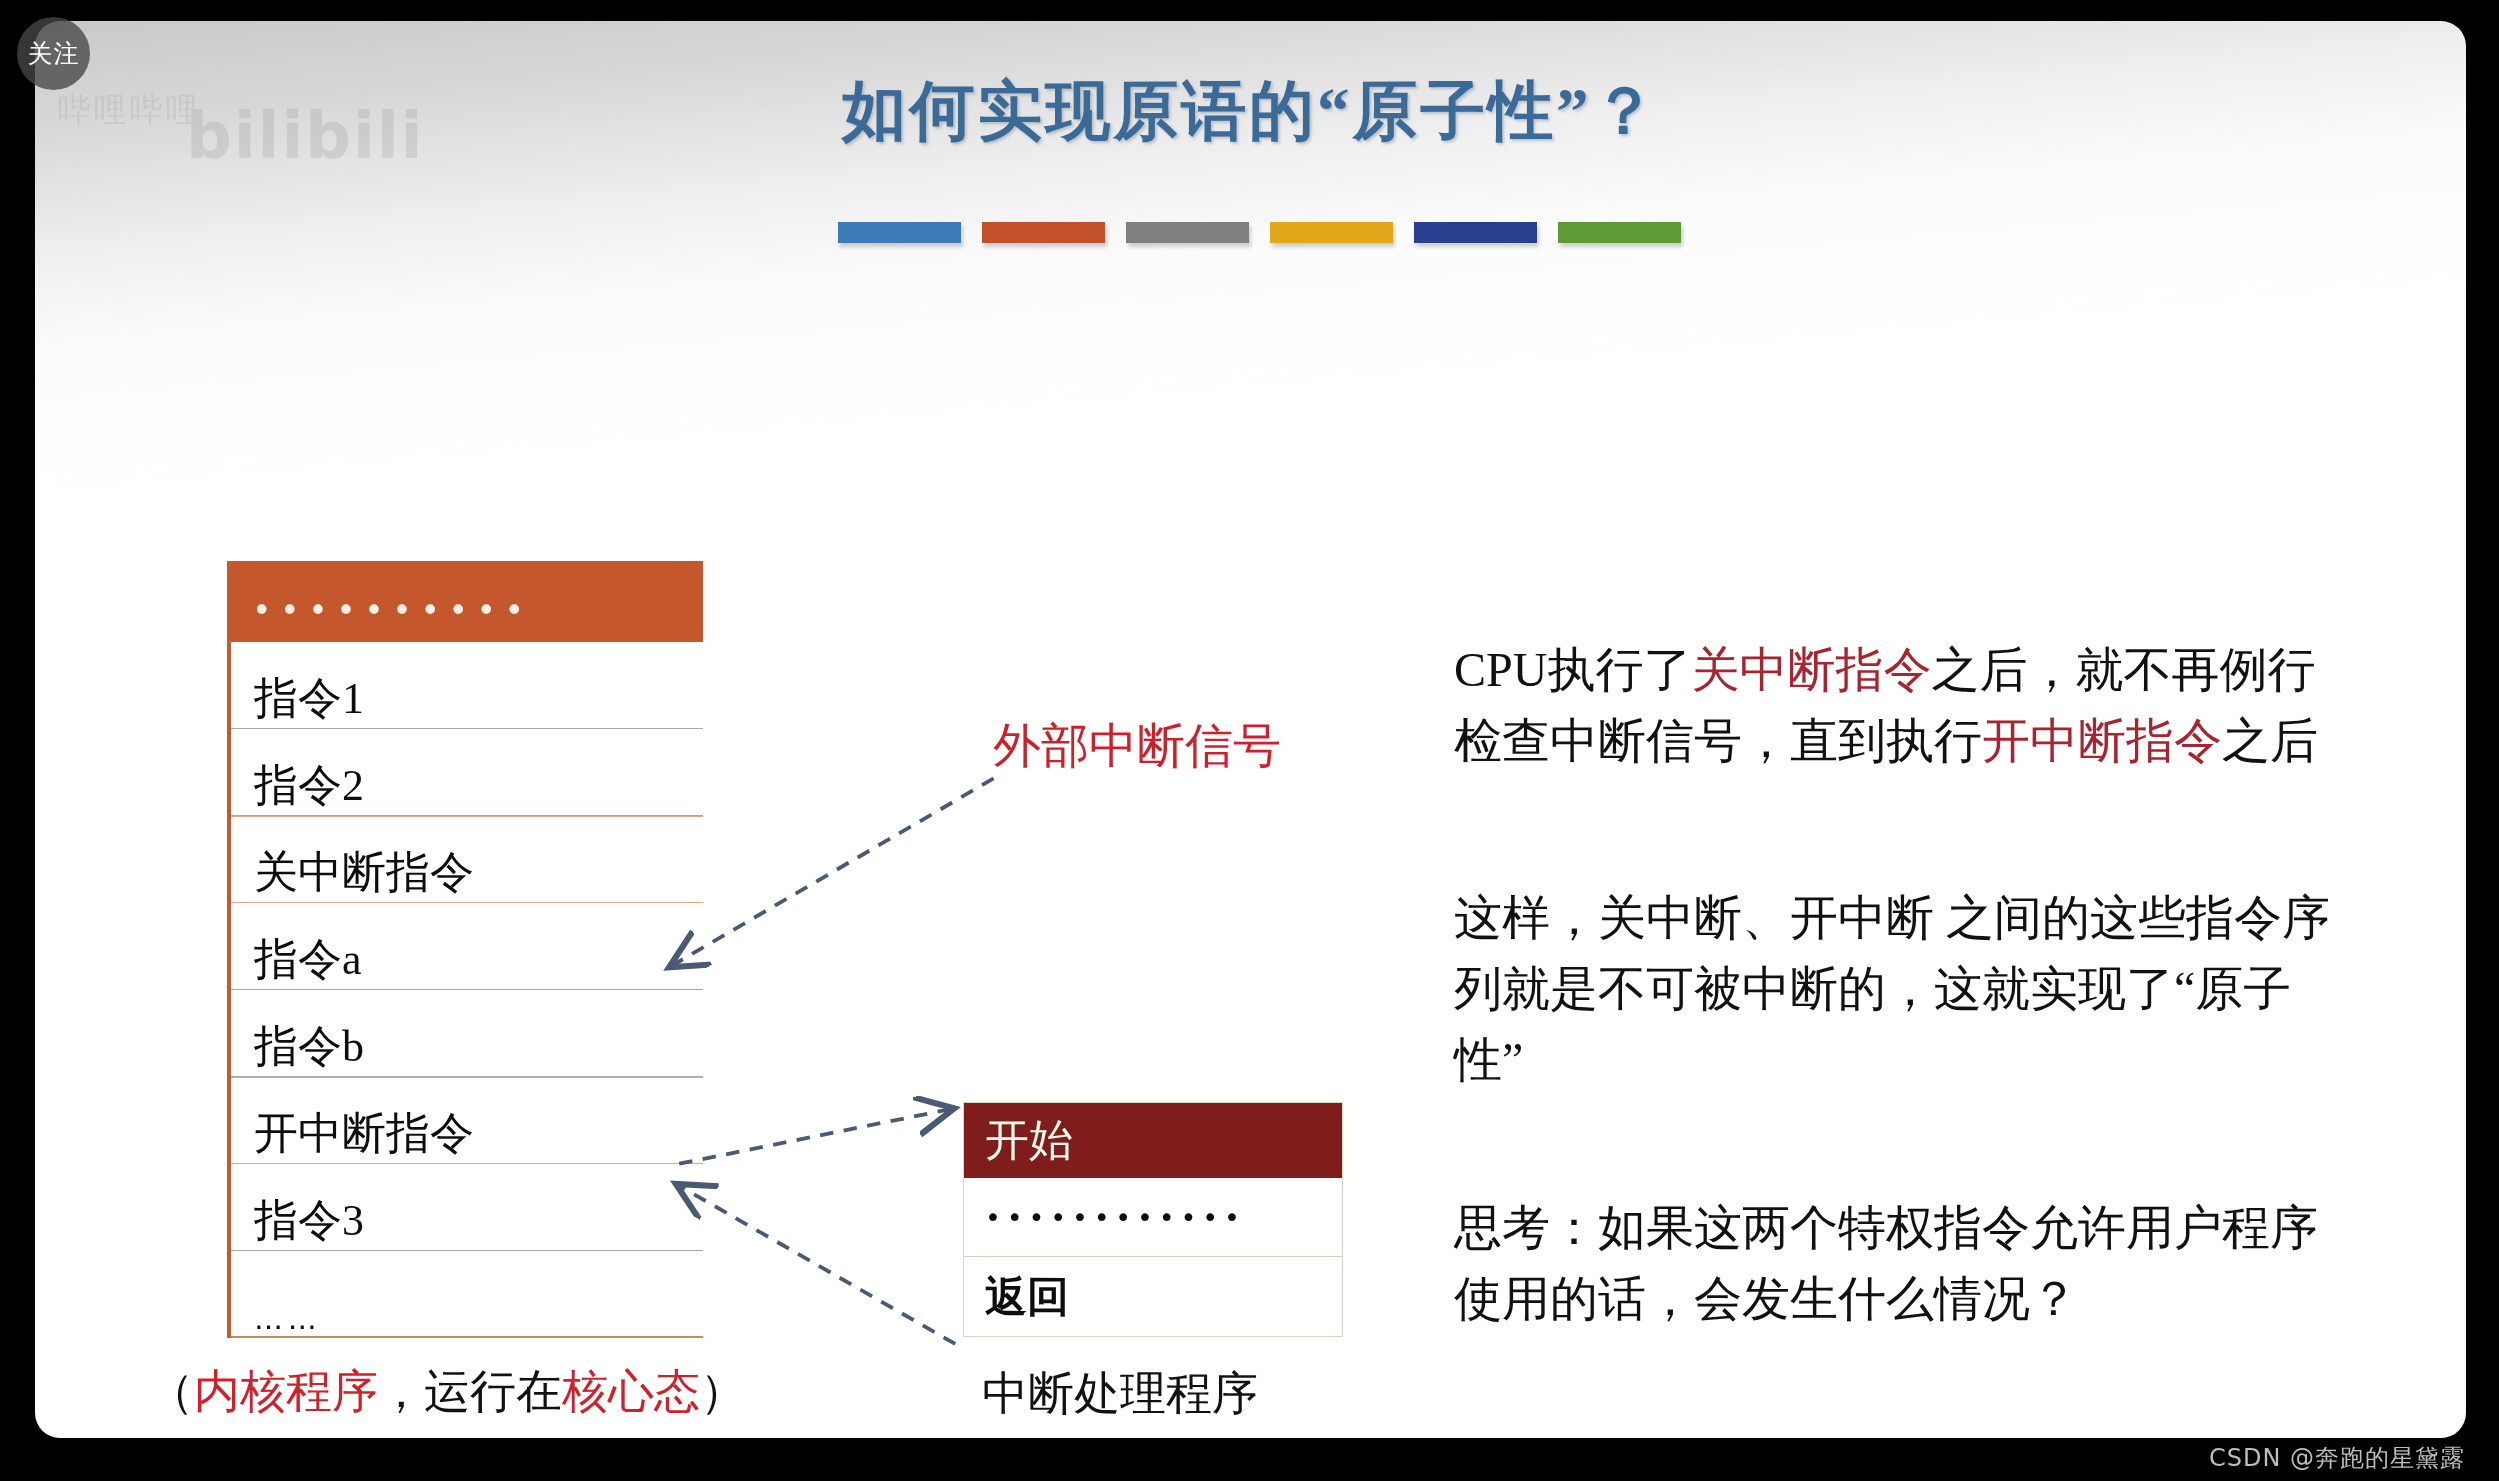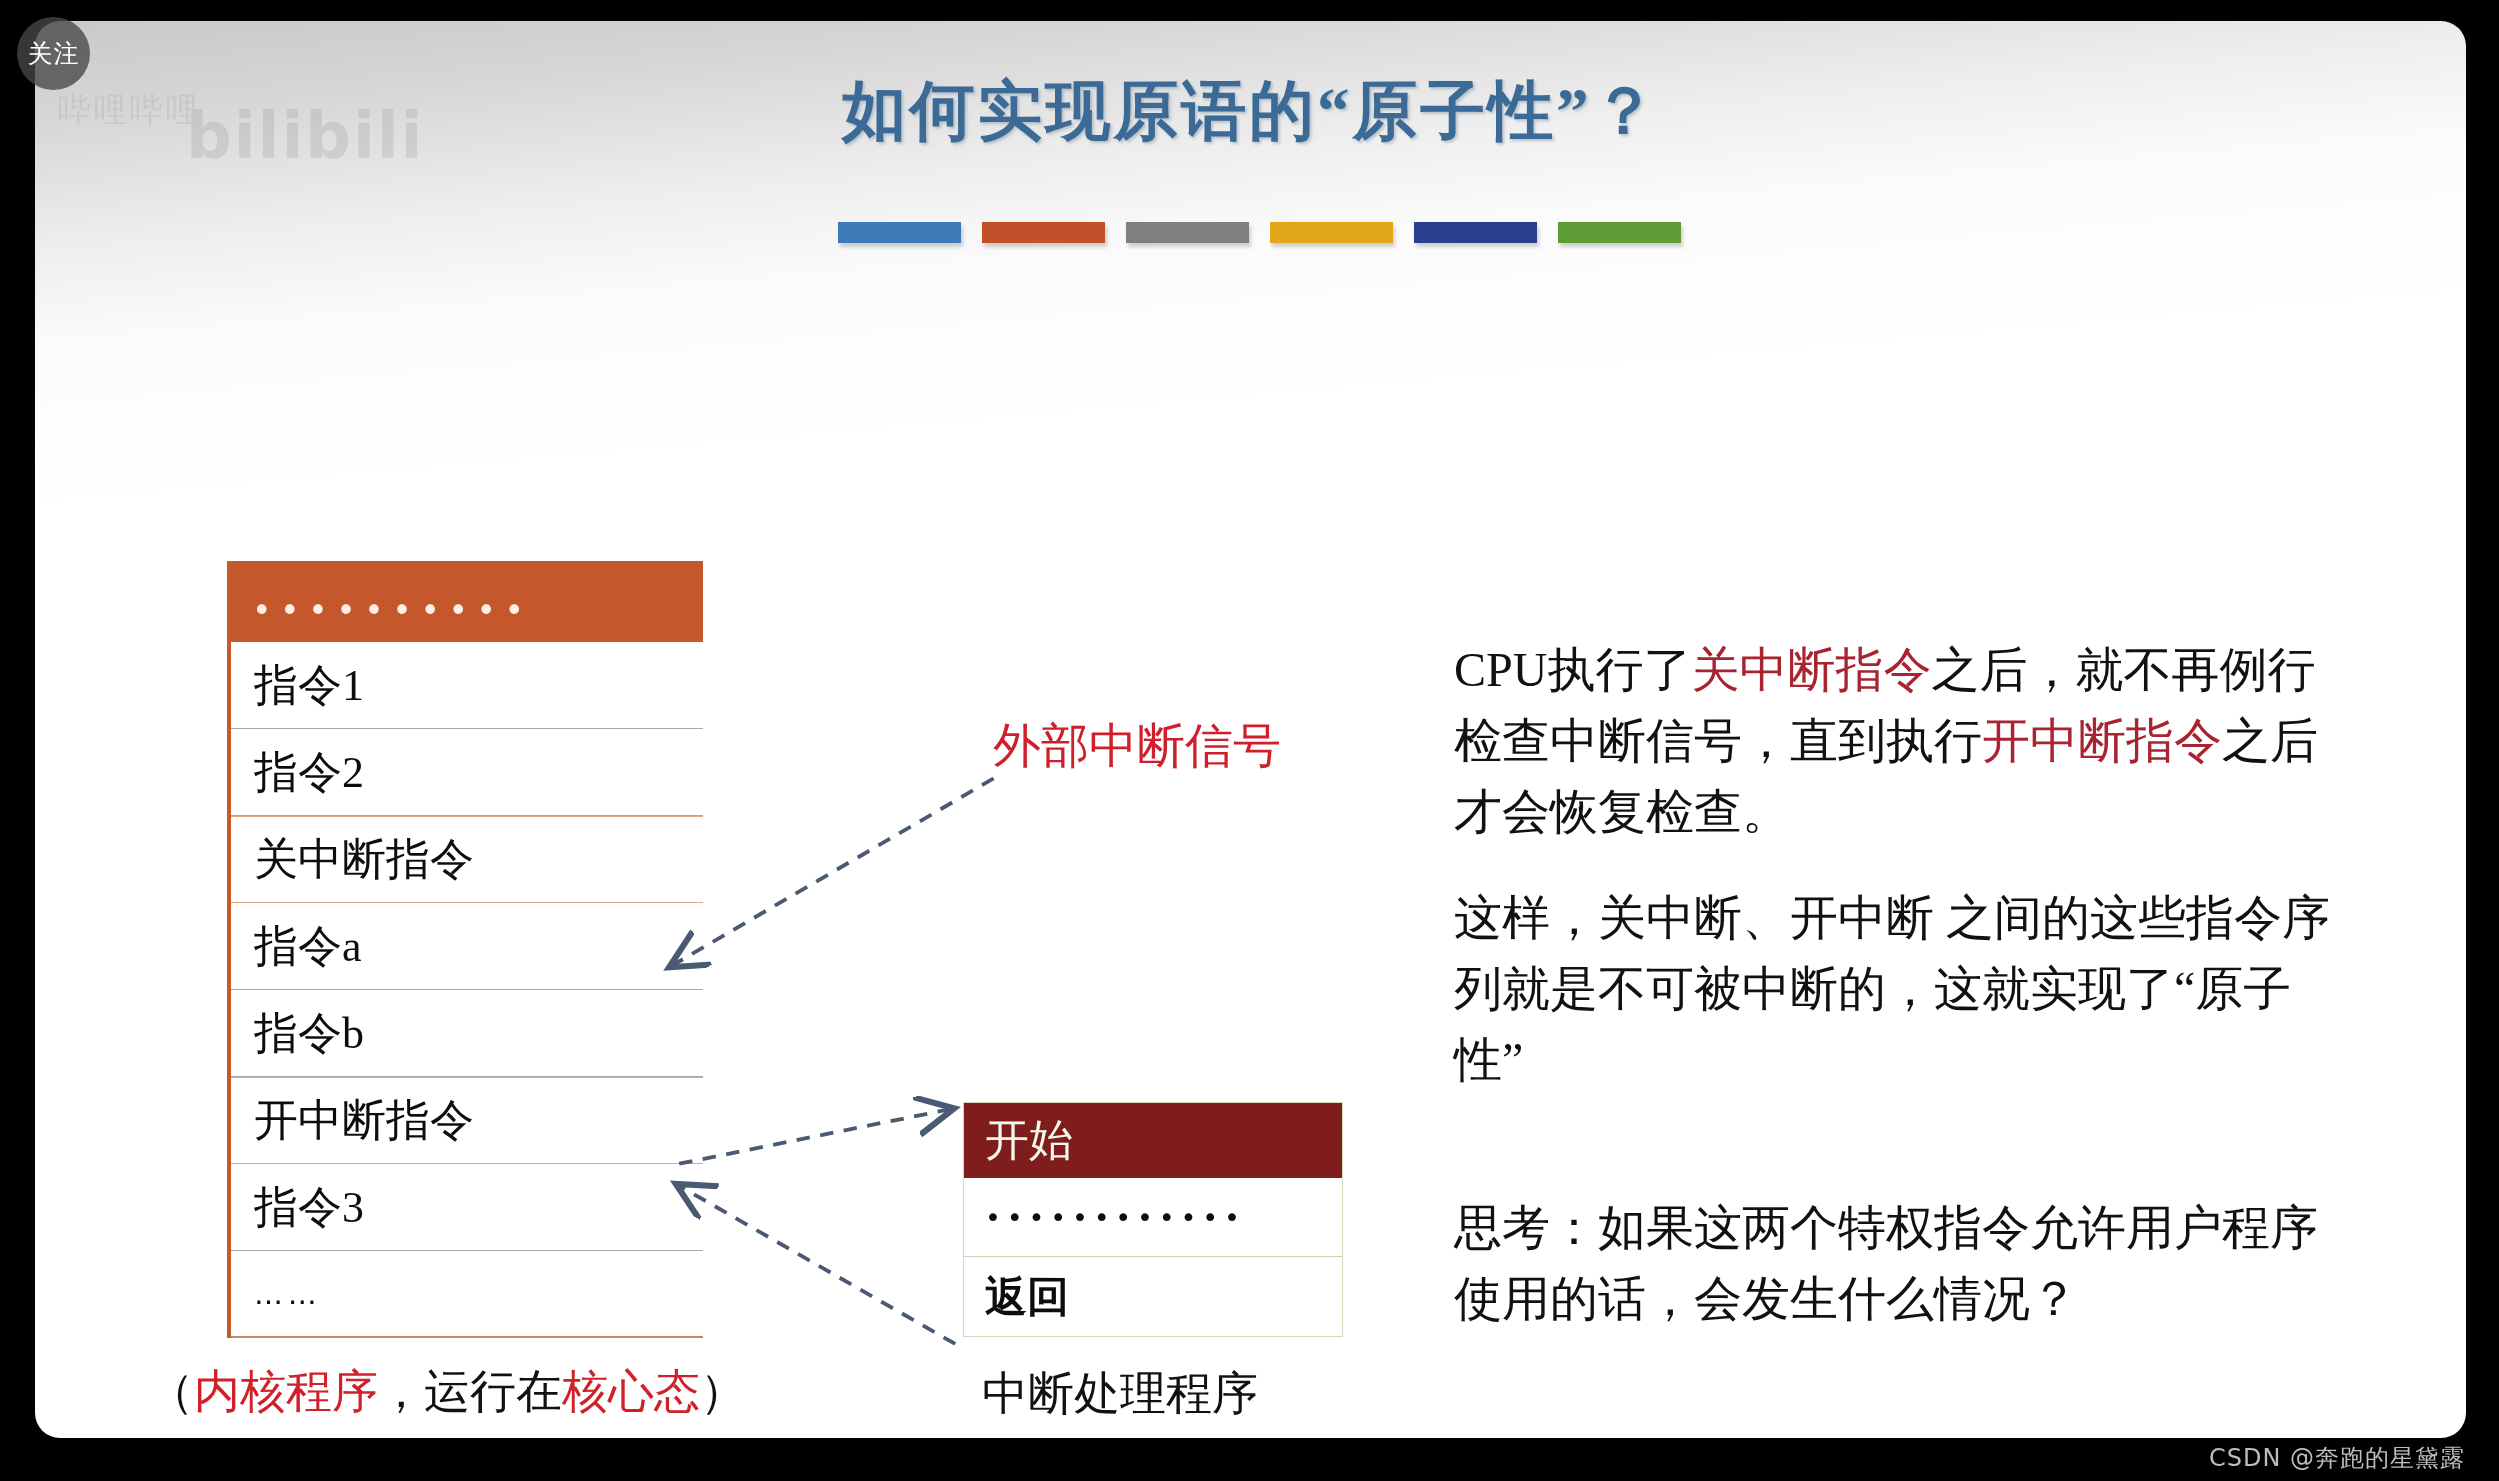--- a/index.html
+++ b/index.html
@@ -148,21 +148,21 @@
     bottom: 15.3px;
     font-size: 33px;
     letter-spacing: 8.6px;
     color: #fdf1e6;
     line-height: 1;
     font-family: "DejaVu Sans", sans-serif;
   }
   #instruction-table .row {
     height: 87px;
     display: flex;
-    align-items: center;
+    align-items: flex-end;
     padding-left: 23px;
     font-size: 44px;
     color: #0d0d0d;
     box-sizing: border-box;
     border-bottom: 1.9px solid #a9a9a9;
   }
   #instruction-table .row.accent,
   #instruction-table .row.accent-top {
     border-bottom: 1.9px solid #e2a886;
     border-top: 1.9px solid #e2a886;
@@ -356,21 +356,20 @@
       <line x1="1000" y1="790" x2="665" y2="985" stroke="#4a5a72" stroke-width="4" stroke-dasharray="14 11" marker-end="url(#ah)"></line>
 
       <line x1="672" y1="1192" x2="955" y2="1135" stroke="#4a5a72" stroke-width="4" stroke-dasharray="14 11" marker-end="url(#ah)"></line>
 
       <line x1="960" y1="1380" x2="672" y2="1215" stroke="#4a5a72" stroke-width="4" stroke-dasharray="14 11" marker-end="url(#ah)"></line>
     </svg>
 
     <div class="note" id="note-cpu">
       <div class="ln"><span>CPU执行了</span><span class="darkred">关中断指令</span><span>之后，就不再例行</span></div>
       <div class="ln"><span>检查中断信号，直到执行</span><span class="darkred">开中断指令</span><span>之后</span></div>
-      <div class="ln">才会恢复检查。</div>
     </div>
 
     <div class="note" id="note-atomic">
       <div class="ln">这样，关中断、开中断 之间的这些指令序</div>
       <div class="ln">列就是不可被中断的，这就实现了“原子</div>
       <div class="ln">性”</div>
     </div>
 
     <div class="note" id="note-think">
       <div class="ln">思考：如果这两个特权指令允许用户程序</div>

